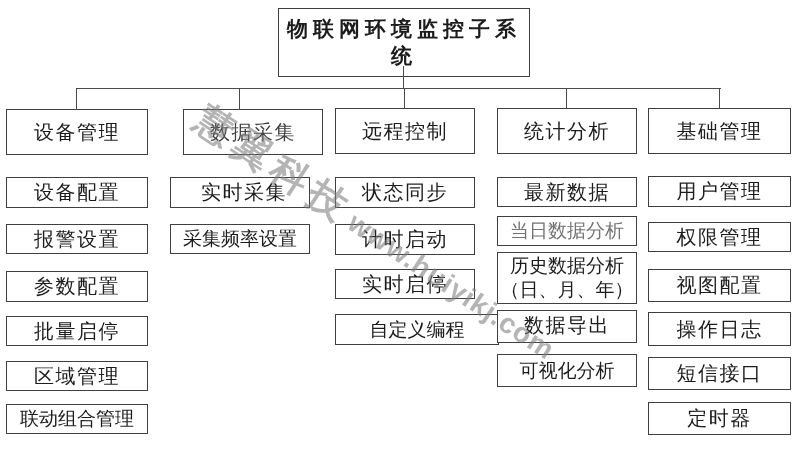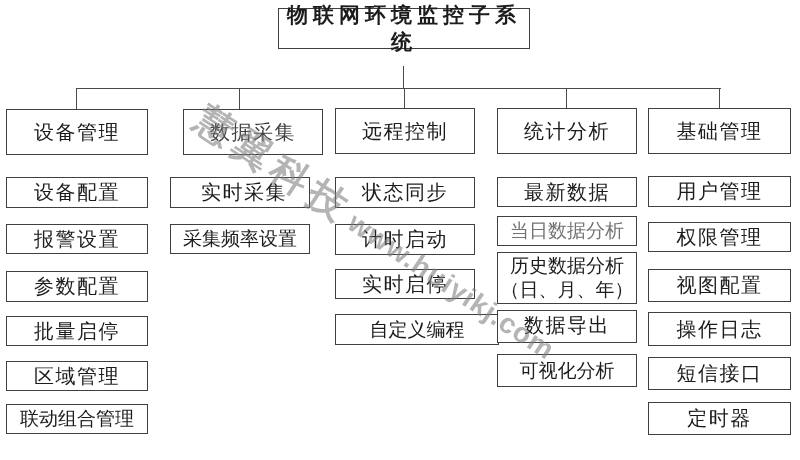--- a/index.html
+++ b/index.html
@@ -27,21 +27,21 @@
     color:rgba(125,125,125,0.58);font-weight:bold;
   }
   .wm-cjk{font-size:38px;letter-spacing:7px;}
   .wm-latin{font-size:28px;letter-spacing:1px;}
 </style>
 </head>
 <body>
 
 <div class="canvas">
 
-  <div class="node title" style="left: 278px; top: 8px; width: 252px; height: 41px; border-color: rgb(63, 63, 63); color: rgb(28, 28, 28);">物联网环境监控子系统</div>
+  <div class="node title" style="left: 278px; top: 8px; width: 252px; height: 69px; border-color: rgb(63, 63, 63); color: rgb(28, 28, 28);">物联网环境监控子系统</div>
 
   <div class="vline" style="left: 403px; top: 66px; height: 23px; border-left-color: rgb(74, 74, 74);"></div>
   <div class="hline" style="left: 76px; top: 88px; width: 645px; border-top-color: rgb(74, 74, 74);"></div>
   <div class="vline" style="left: 76px; top: 88px; height: 22px; border-left-color: rgb(74, 74, 74);"></div>
   <div class="vline" style="left: 239px; top: 88px; height: 22px; border-left-color: rgb(74, 74, 74);"></div>
   <div class="vline" style="left: 404px; top: 88px; height: 22px; border-left-color: rgb(74, 74, 74);"></div>
   <div class="vline" style="left: 566px; top: 88px; height: 22px; border-left-color: rgb(74, 74, 74);"></div>
   <div class="vline" style="left: 719px; top: 88px; height: 22px; border-left-color: rgb(74, 74, 74);"></div>
 
   <div class="node" style="left: 6px; top: 109px; width: 142px; height: 46px; border-color: rgb(63, 63, 63); color: rgb(28, 28, 28);">设备管理</div>

